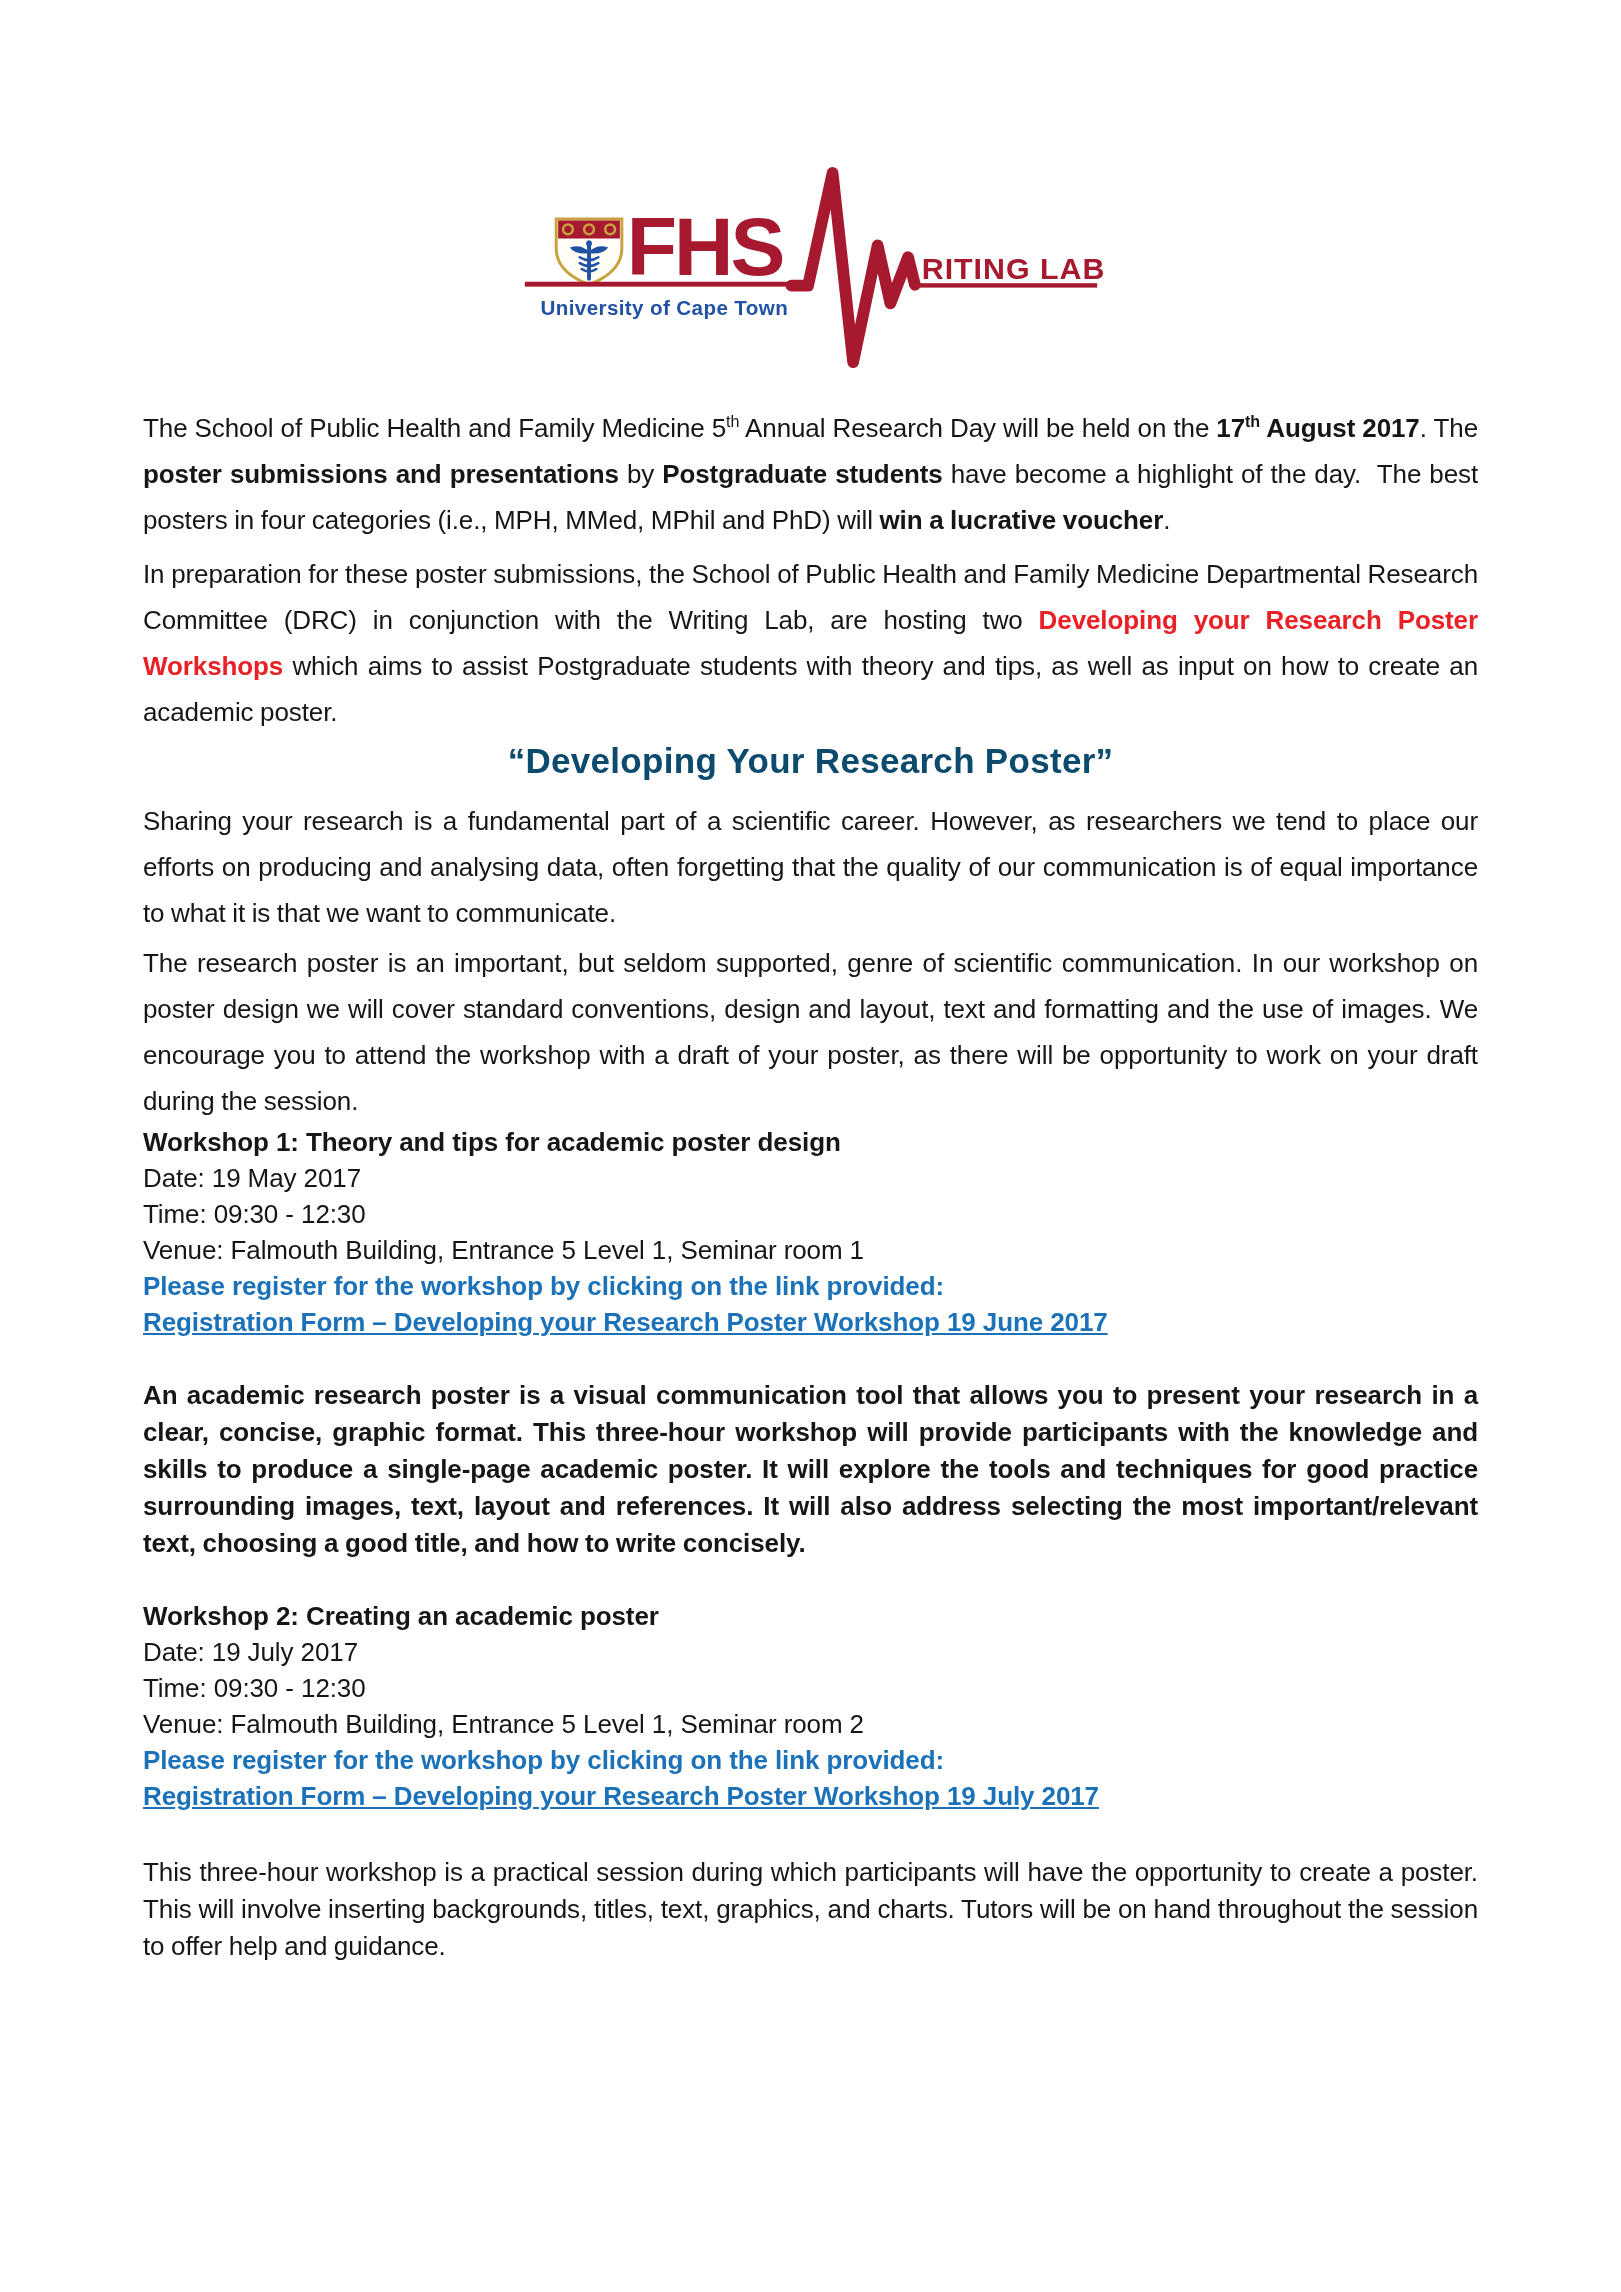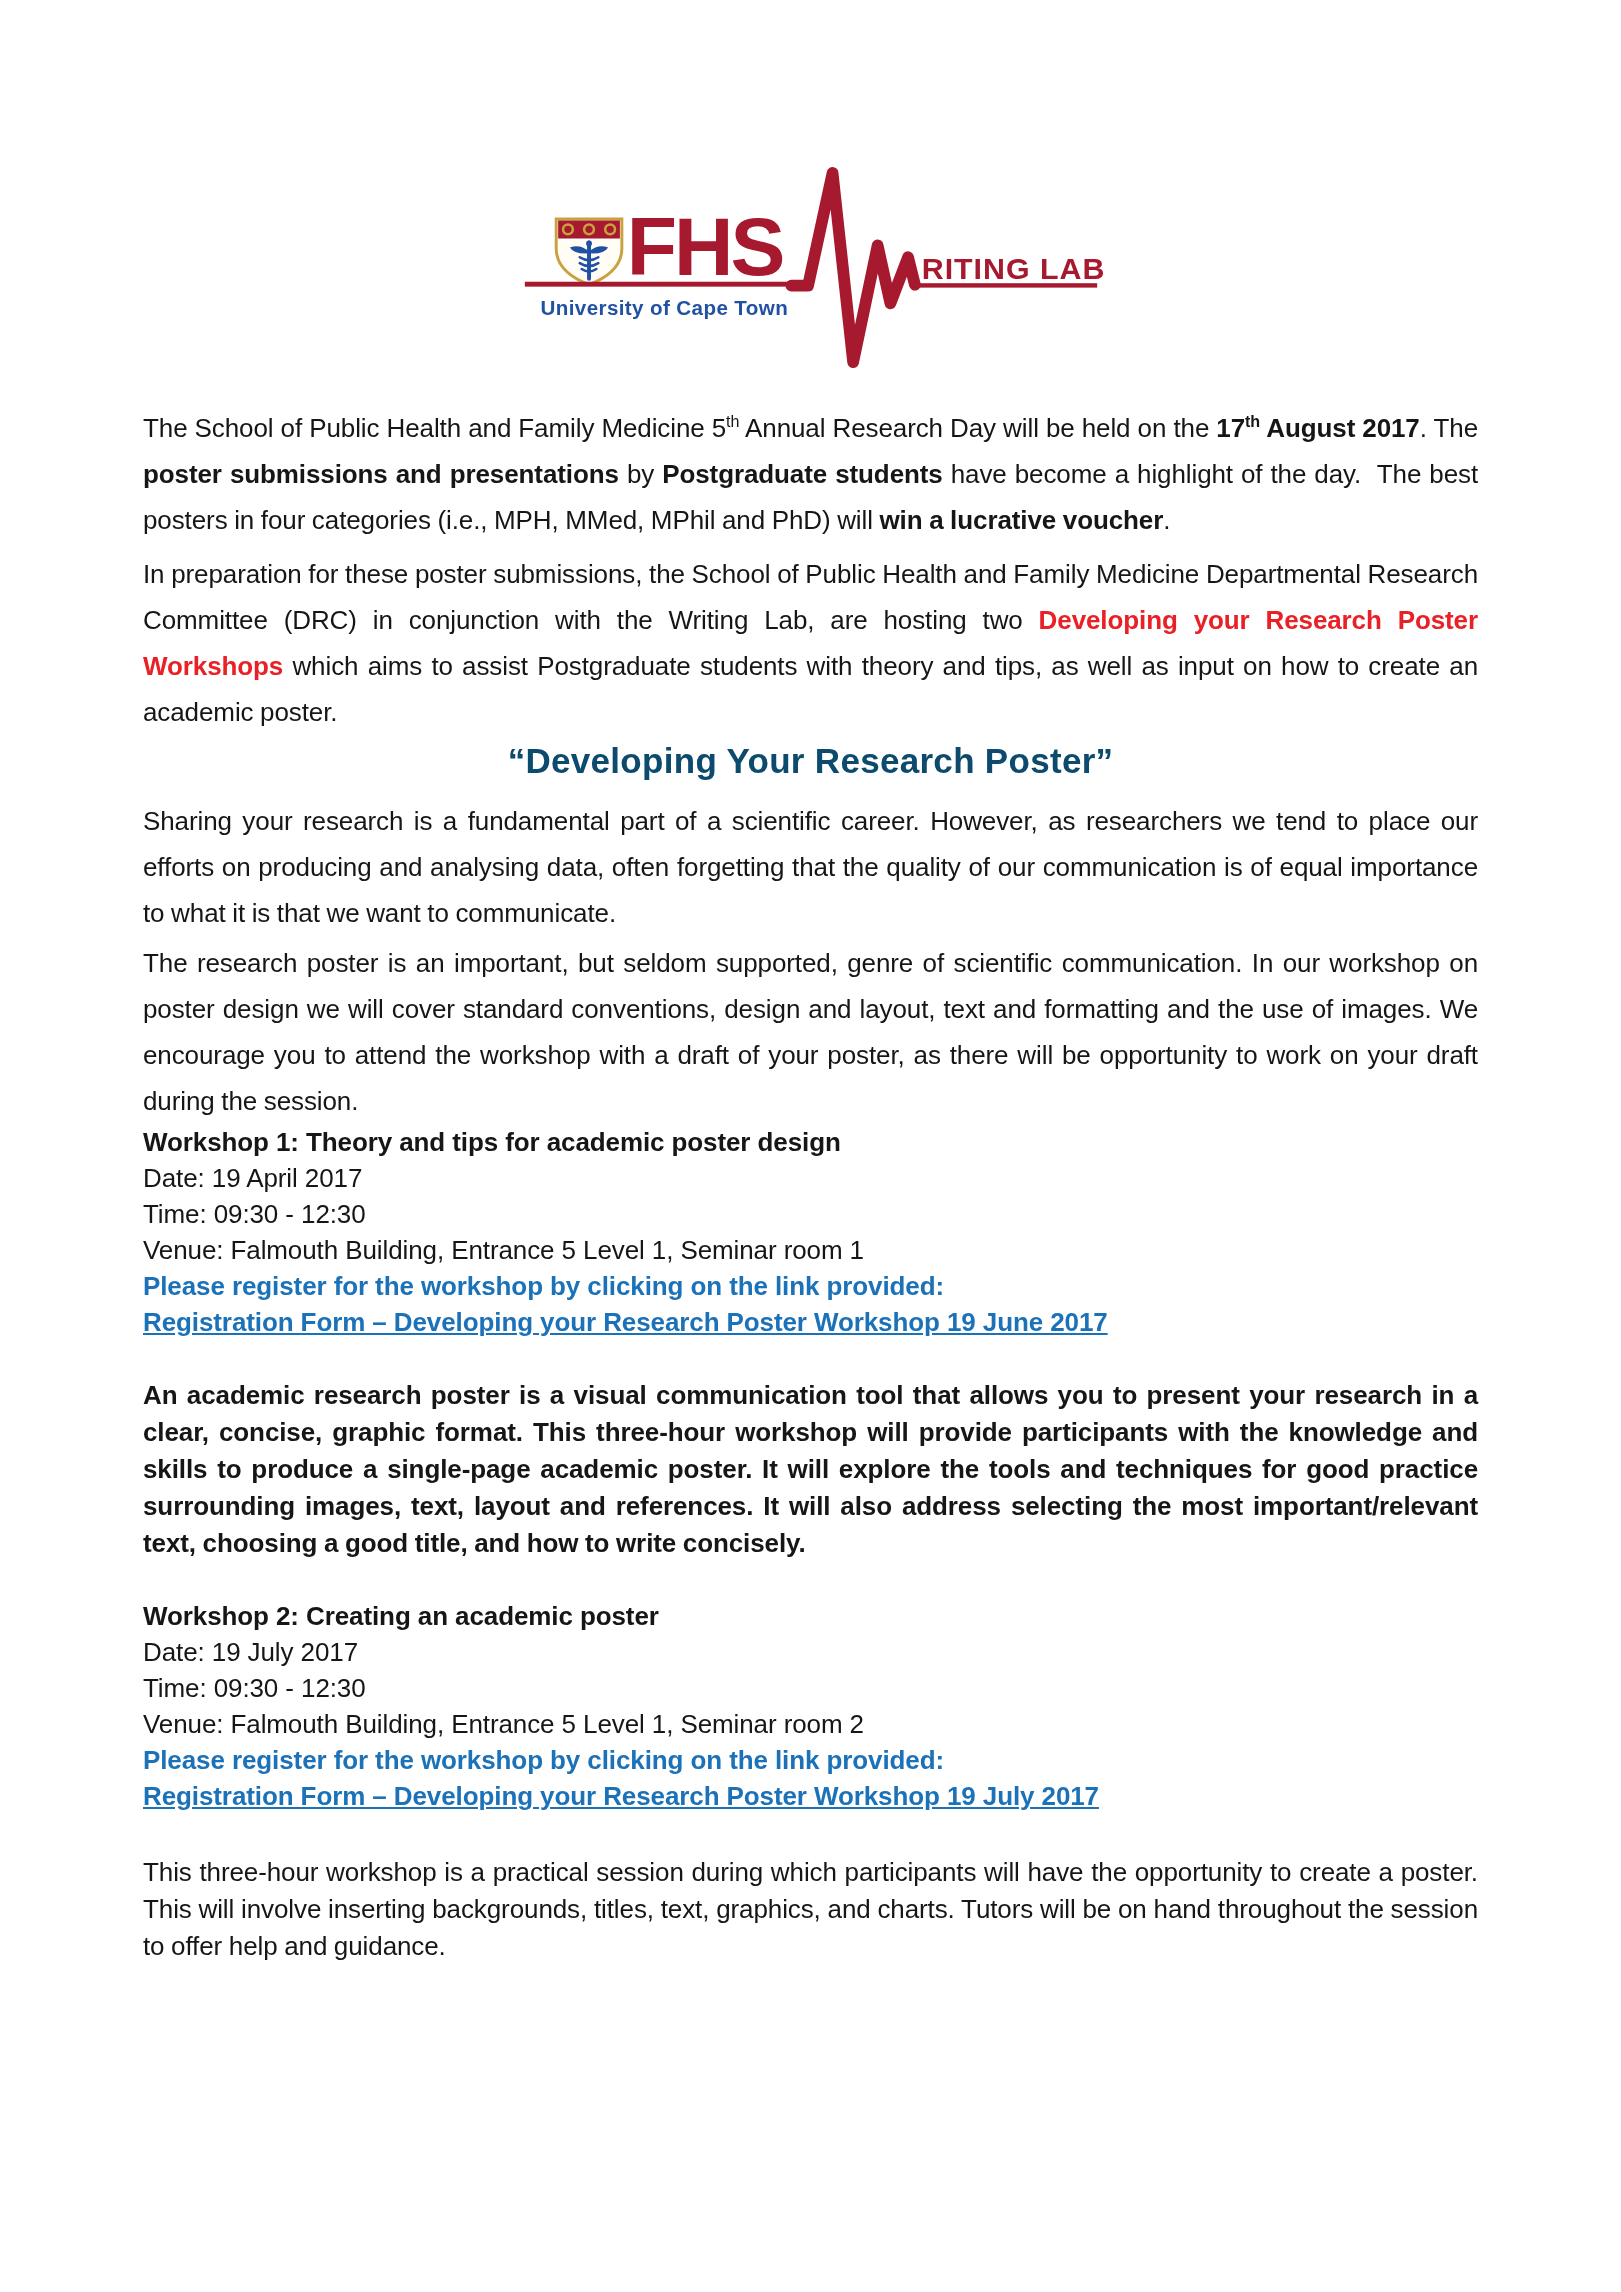--- a/index.html
+++ b/index.html
@@ -85,21 +85,21 @@
     <p class="p" id="para2"><span>In preparation for these poster submissions, the School of Public Health and Family Medicine Departmental Research Committee (DRC) in conjunction with the Writing Lab, are hosting two </span><span class="b red">Developing your Research Poster Workshops</span><span> which aims to assist Postgraduate students with theory and tips, as well as input on how to create an academic poster.</span></p>
 
     <h1 class="heading">“Developing Your Research Poster”</h1>
 
     <p class="p" id="para3">Sharing your research is a fundamental part of a scientific career. However, as researchers we tend to place our efforts on producing and analysing data, often forgetting that the quality of our communication is of equal importance to what it is that we want to communicate.</p>
 
     <p class="p" id="para4">The research poster is an important, but seldom supported, genre of scientific communication. In our workshop on poster design we will cover standard conventions, design and layout, text and formatting and the use of images. We encourage you to attend the workshop with a draft of your poster, as there will be opportunity to work on your draft during the session.</p>
 
     <div class="workshop" id="ws1">
       <div class="ws-title">Workshop 1: Theory and tips for academic poster design</div>
-      <div>Date: 19 April 2017</div>
+      <div>Date: 19 May 2017</div>
       <div>Time: 09:30 - 12:30</div>
       <div>Venue: Falmouth Building, Entrance 5 Level 1, Seminar room 1</div>
       <div class="ws-blue">Please register for the workshop by clicking on the link provided:</div>
       <div><a class="ws-link" href="#">Registration Form – Developing your Research Poster Workshop 19 June 2017</a></div>
     </div>
 
     <p class="p p-narrow" id="para5">An academic research poster is a visual communication tool that allows you to present your research in a clear, concise, graphic format. This three-hour workshop will provide participants with the knowledge and skills to produce a single-page academic poster. It will explore the tools and techniques for good practice surrounding images, text, layout and references. It will also address selecting the most important/relevant text, choosing a good title, and how to write concisely.</p>
 
     <div class="workshop" id="ws2">
       <div class="ws-title">Workshop 2: Creating an academic poster</div>

